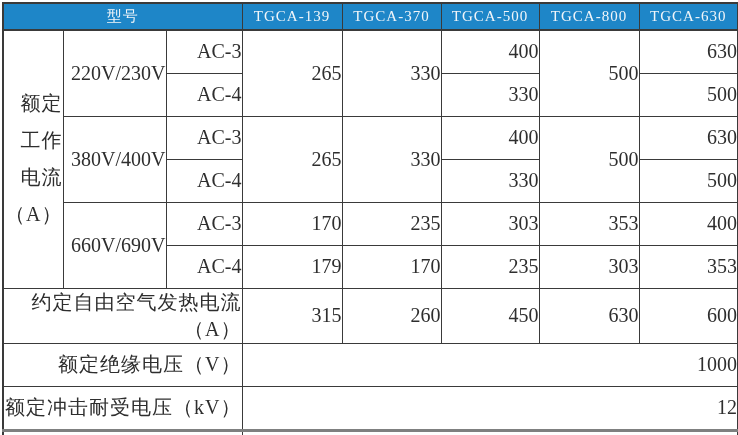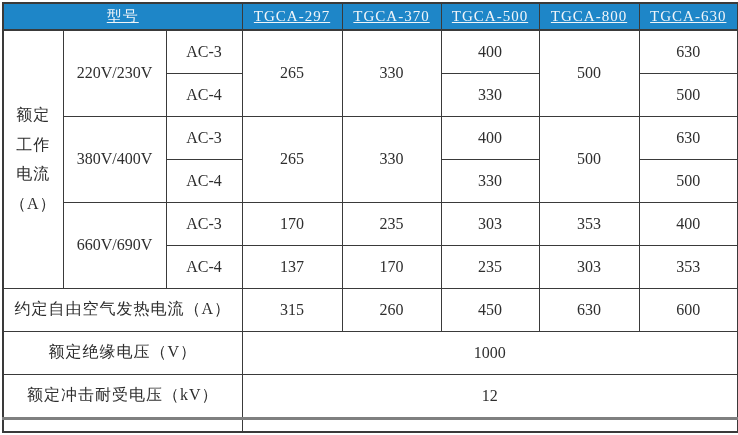--- a/index.html
+++ b/index.html
@@ -30,23 +30,22 @@
     padding:0;
     overflow:hidden;
   }
   table.spec th{
     background:var(--header-bg);
     color:var(--header-text);
     font-weight:normal;
     font-size:15px;
     letter-spacing:1px;
     border-bottom:2px solid var(--grid-border);
-    text-decoration:underline;
   }
-  table.spec td{font-size:16px;}
+  table.spec td{font-size:20px;text-align:right;}
   tr.hdr{height:27px;}
   tr.body{height:43px;}
   tr.sum1{height:43px;}
   tr.sum2{height:43px;}
   tr.sum3{height:44px;margin-top:44px;}
   tr.partial{height:14px;}
   tr.partial td{border-top:3px solid var(--section-border);border-bottom:none;}
   td.vlabel{
     white-space:pre-line;
     line-height:1.85;
@@ -67,21 +66,21 @@
     <col style="width:100px">
     <col style="width:99px">
     <col style="width:98px">
     <col style="width:100px">
     <col style="width:99px">
   </colgroup>
 
   <tbody>
       <tr class="hdr">
     <th colspan="3">型号</th>
-    <th>TGCA-297</th>
+    <th>TGCA-139</th>
     <th>TGCA-370</th>
     <th>TGCA-500</th>
     <th>TGCA-800</th>
     <th>TGCA-630</th>
   </tr>
 
   <tr class="body">
     <td rowspan="6" class="vlabel">额定
 工作
 电流
@@ -122,21 +121,21 @@
     <td>AC-3</td>
     <td>170</td>
     <td>235</td>
     <td>303</td>
     <td>353</td>
     <td>400</td>
   </tr>
 
   <tr class="body">
     <td>AC-4</td>
-    <td>137</td>
+    <td>179</td>
     <td>170</td>
     <td>235</td>
     <td>303</td>
     <td>353</td>
   </tr>
 
   <tr class="sum1">
     <td colspan="3" class="rowlabel">约定自由空气发热电流（A）</td>
     <td>315</td>
     <td>260</td>

